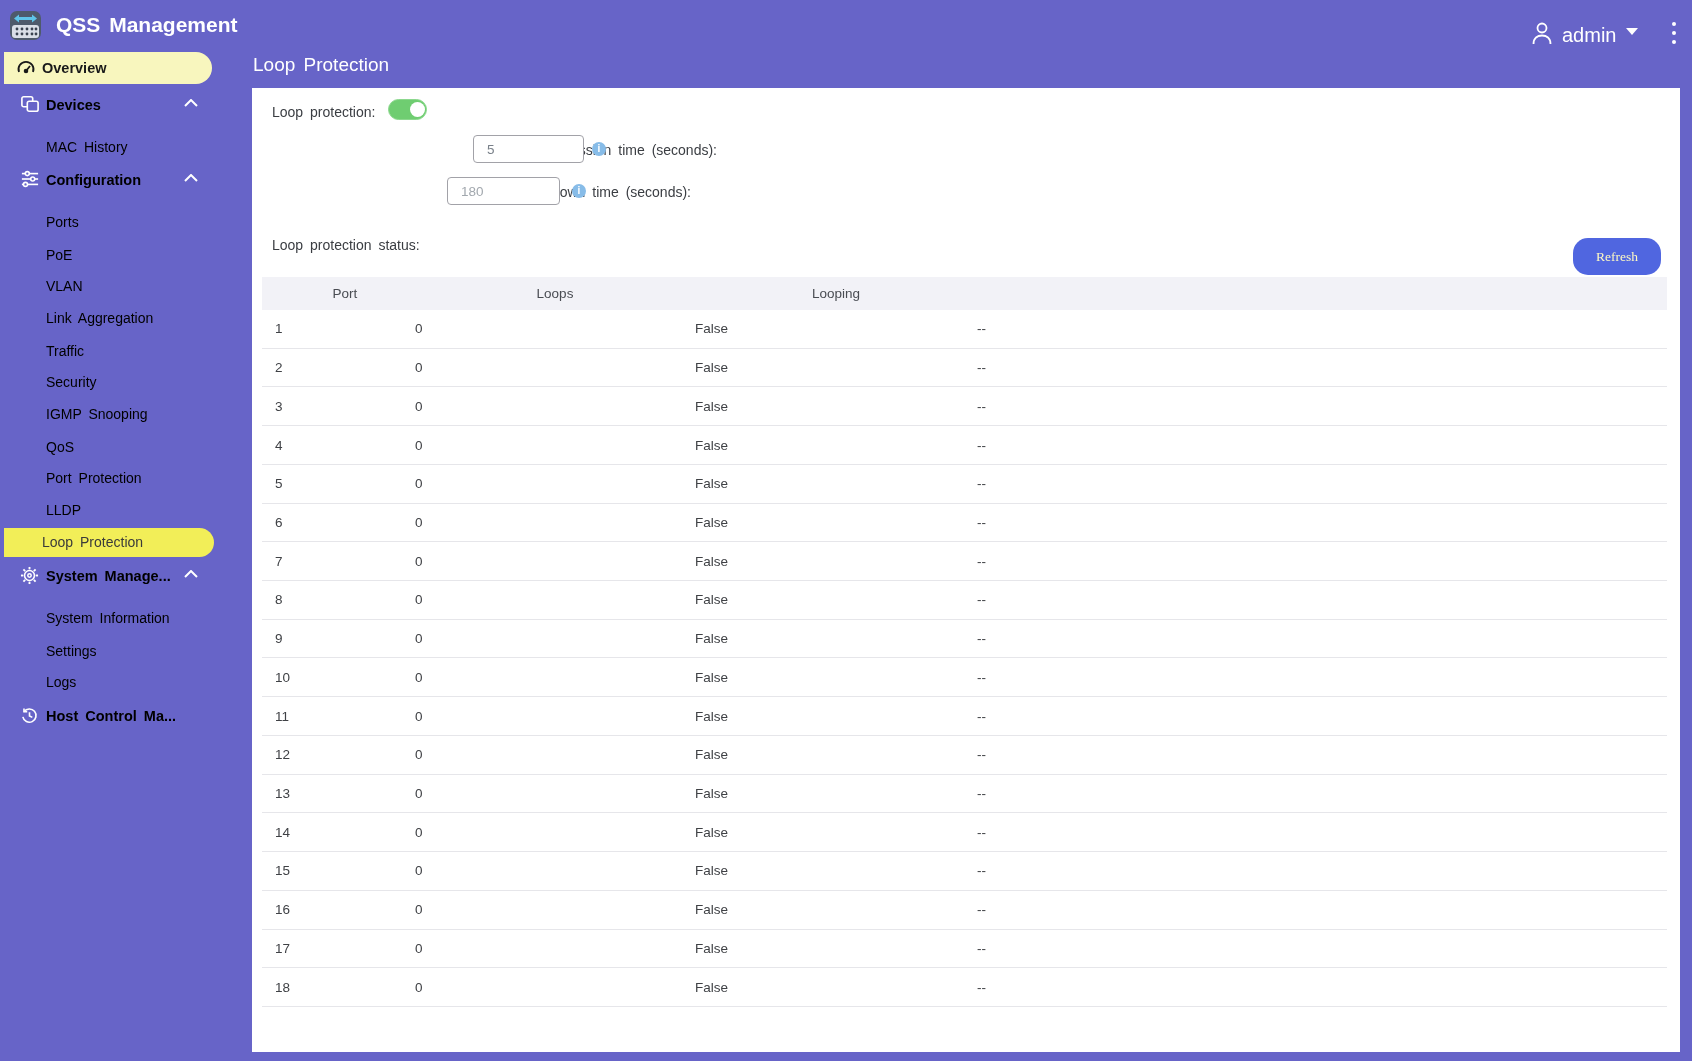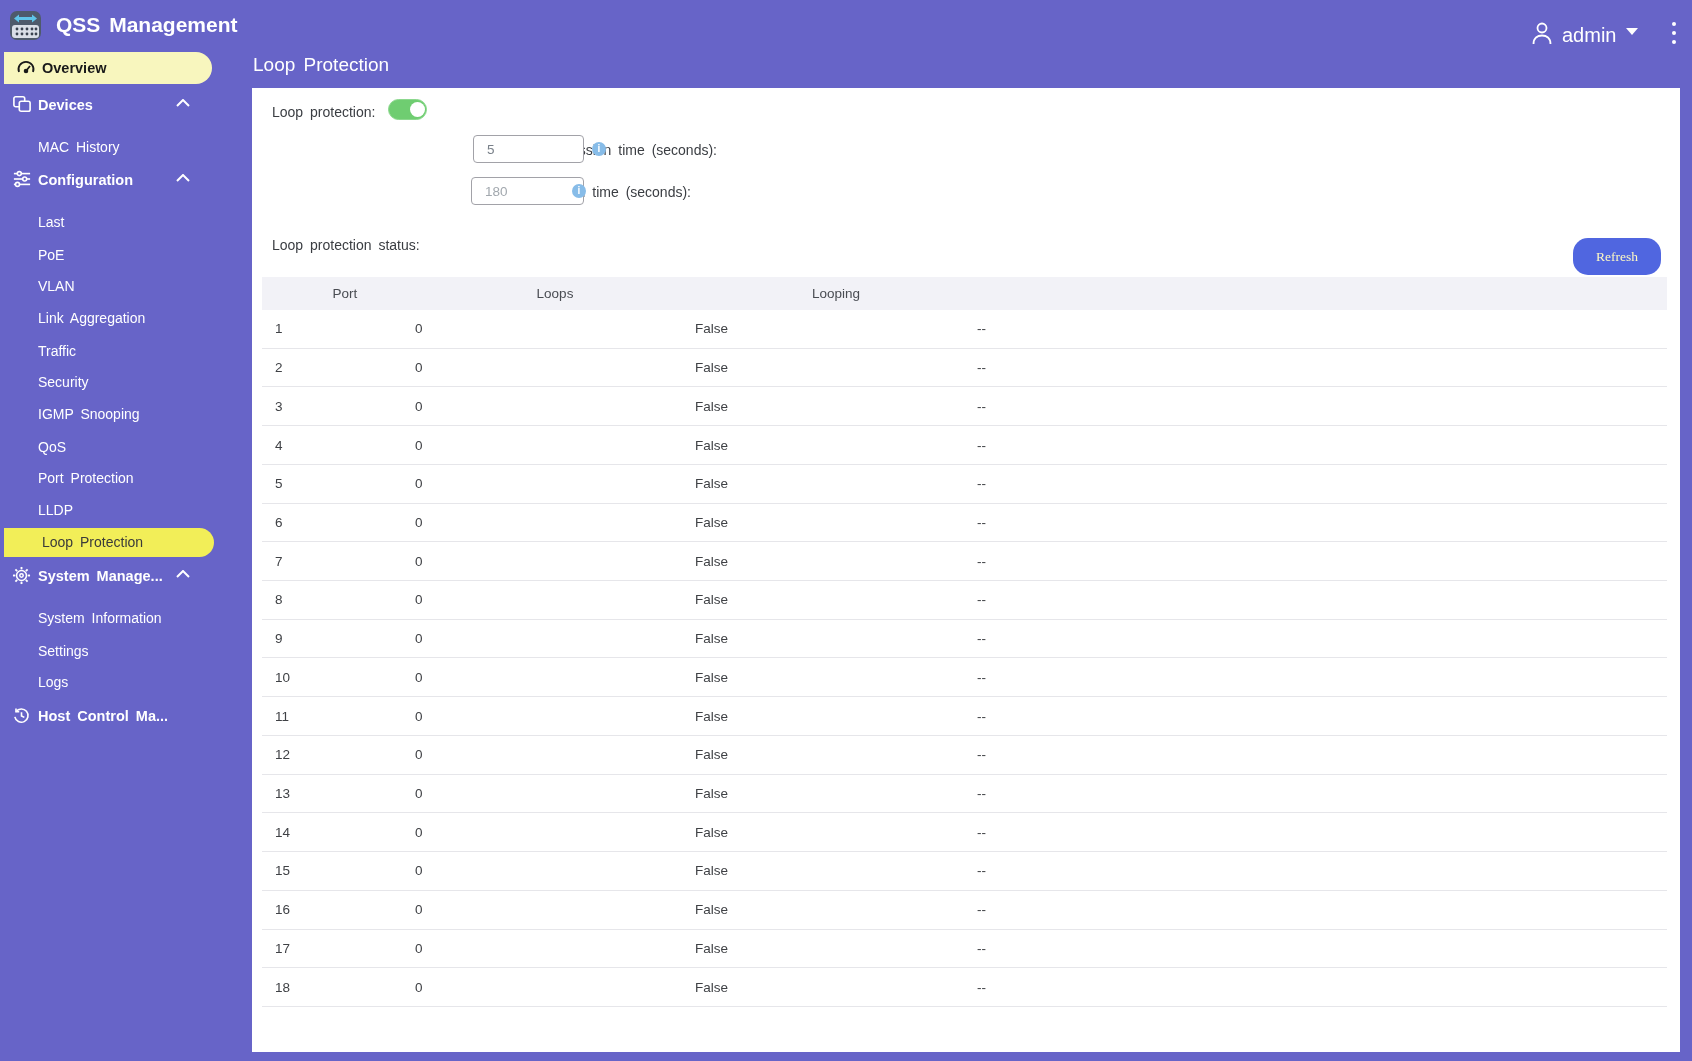--- a/index.html
+++ b/index.html
@@ -16,21 +16,21 @@
   .app-title { position:absolute; left:56px; top:13px; font-size:21px; font-weight:bold; color:#FFFFFF; }
   .user-icon { position:absolute; left:1530px; top:20px; }
   .username { position:absolute; left:1562px; top:24px; font-size:20px; color:#FFFFFF; }
   .caret { position:absolute; left:1626px; top:28px; width:0; height:0;
            border-left:6px solid transparent; border-right:6px solid transparent; border-top:7px solid #FFFFFF; }
   .kebab { position:absolute; left:1672px; top:22px; width:5px; }
   .kebab span { display:block; width:4px; height:4px; border-radius:50%; background:#FFFFFF; margin-bottom:5px; }
 
   
   .sidebar { position:absolute; left:0; top:52px; width:232px; bottom:0; }
-  .side-item { position:absolute; left:0; height:26px; width:232px; font-size:14px; color:#ffffff;
+  .side-item { position:absolute; left:8px; height:26px; width:232px; font-size:14px; color:#000000;
                line-height:26px; cursor:pointer;text-decoration:underline; }
   .side-item .lbl { position:absolute; left:38px; white-space:nowrap; }
   .side-item.parent .lbl { font-weight:bold; font-size:14.5px; }
   .side-item .ic { position:absolute; left:12px; top:3px; width:20px; height:20px; }
   .side-item .chev { position:absolute; left:176px; top:7px; }
   .pill { position:absolute; left:4px; }
   .pill-overview { top:0px; width:208px; height:32px; background:#F8F6BE; border-radius:0 16px 16px 0;
                    color:#1A1A1A; line-height:32px; }
   .pill-overview .lbl { position:absolute; left:38px; font-weight:bold; font-size:14.5px; }
   .pill-overview .ic { position:absolute; left:12px; top:6px; width:20px; height:20px; }
@@ -51,21 +51,21 @@
   .trans-label { position:absolute; left:38px; top:54px; width:427px; text-align:right; }
   .trans-input { position:absolute; left:221px; top:47px; width:111px; height:28px; }
   .trans-info  { position:absolute; left:340px; top:54px; }
   .shut-label  { position:absolute; left:38px; top:96px; width:401px; text-align:right; }
   .shut-input  { position:absolute; left:195px; top:89px; width:113px; height:28px; }
   .shut-info   { position:absolute; left:320px; top:96px; }
 
   input.fld { border:1px solid #A2A2A8; border-radius:4px; width:100%; height:100%;
               padding-left:13px; font-size:13.5px; font-family:"Liberation Sans", sans-serif; outline:none; }
   .trans-input input { color:#798089; }
-  .shut-input  input { color:#A2A8AE;margin-left:24px; }
+  .shut-input  input { color:#A2A8AE; }
 
   .info-dot { width:14px; height:14px; border-radius:50%; background:#87BCE8; color:#FFFFFF;
               font-size:10px; font-weight:bold; text-align:center; line-height:14px; display:inline-block; }
 
   .status-label { position:absolute; left:20px; top:149px; }
   .refresh-btn { position:absolute; left:1321px; top:150px; width:88px; height:37px; border-radius:15px;
                  background:#5066E0; color:#fef9c3; font-size:13.5px; border:none; cursor:pointer;
                  font-family:Liberation Serif, serif; word-spacing:3px; }
 
   
@@ -162,21 +162,21 @@
     </span>
     <span class="lbl">Configuration</span>
     <span class="chev">
       <svg width="14" height="8" viewBox="0 0 14 8">
           <polyline points="1,7 7,1 13,7" stroke="#FFFFFF" stroke-width="2" fill="none"></polyline>
         </svg>
     </span>
   </div>
 
   <div class="side-item" style="top:157px">
-      <span class="lbl">Last</span>
+      <span class="lbl">Ports</span>
     </div>
   <div class="side-item" style="top:190px">
       <span class="lbl">PoE</span>
     </div>
   <div class="side-item" style="top:221px">
       <span class="lbl">VLAN</span>
     </div>
   <div class="side-item" style="top:253px">
       <span class="lbl">Link Aggregation</span>
     </div>

